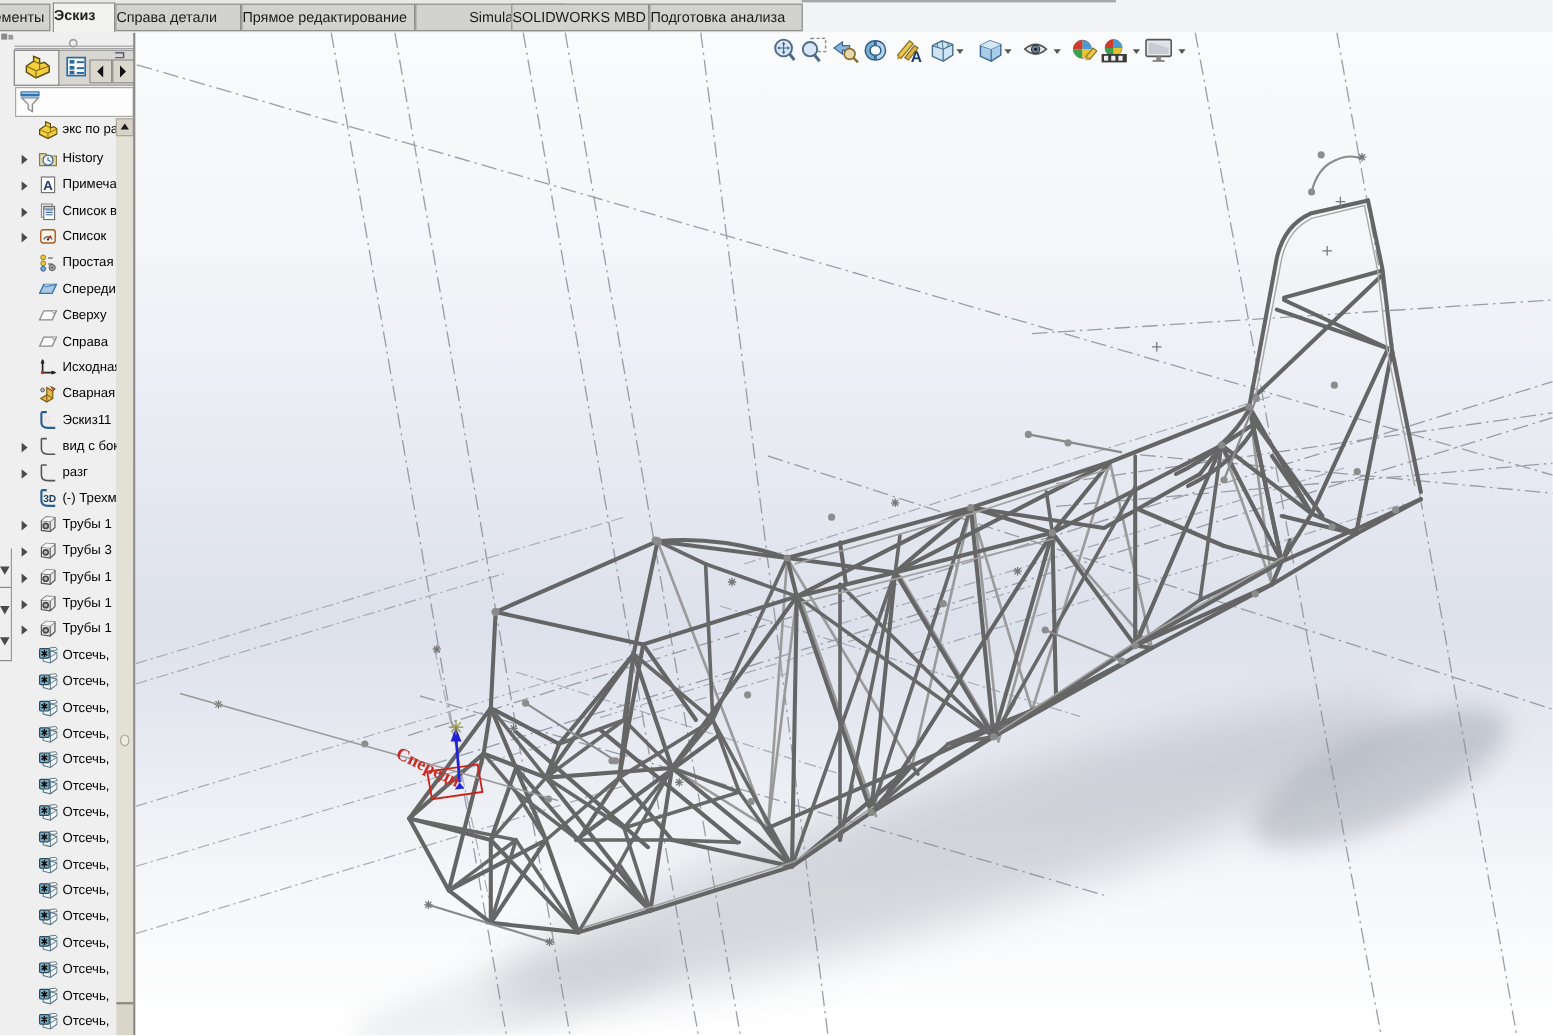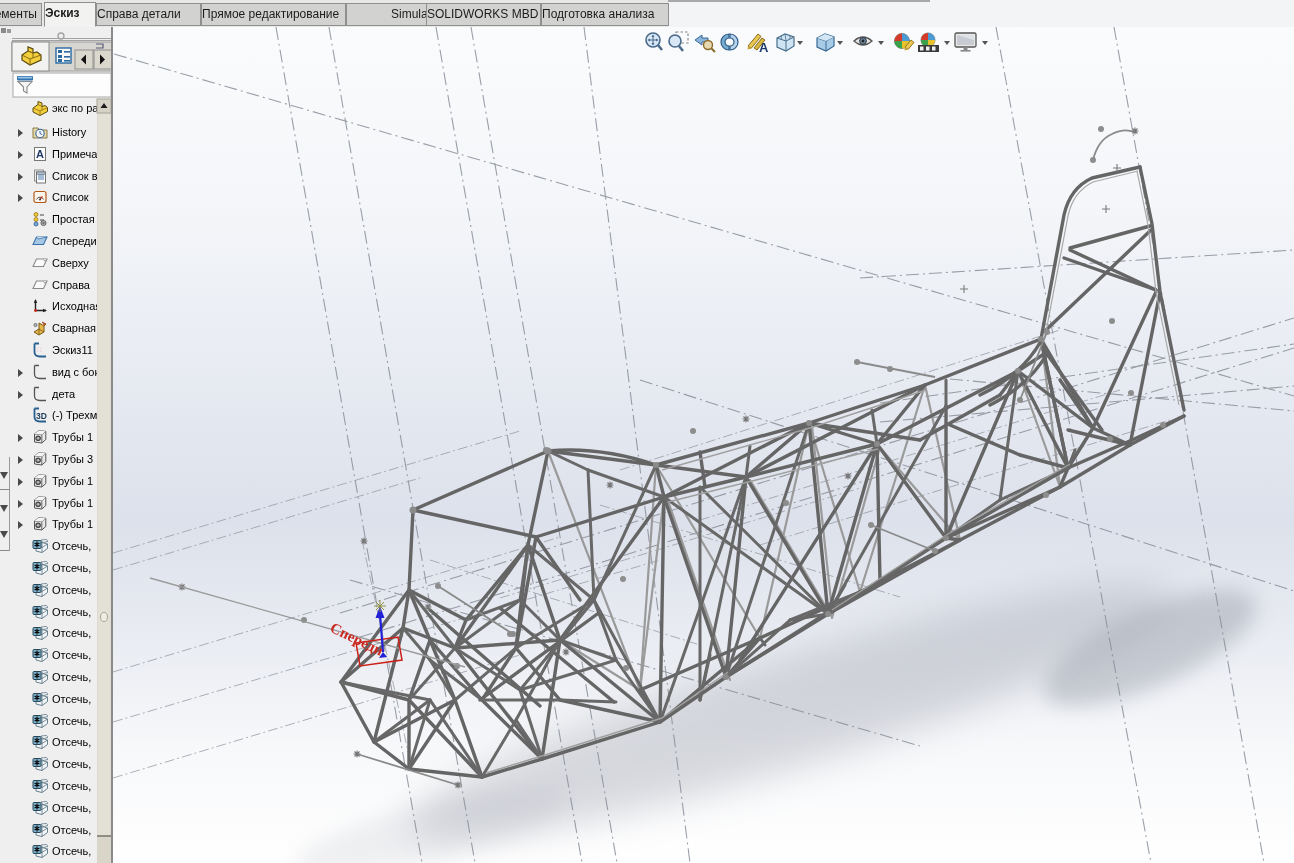--- a/index.html
+++ b/index.html
@@ -239,21 +239,21 @@
       <svg class="ic" width="16" height="16">
         <use href="#ic-sketch-g"></use>
       </svg>
       <span>вид с боку</span>
     </div>
 <div class="row" style="top:356.6px">
       <i class="arr" style="top:7px"></i>
       <svg class="ic" width="16" height="16">
         <use href="#ic-sketch-g"></use>
       </svg>
-      <span>дета</span>
+      <span>разг</span>
     </div>
 <div class="row" style="top:378.4px">
       <svg class="ic" width="16" height="16">
         <use href="#ic-3d"></use>
       </svg>
       <span>(-) Трехмерный</span>
     </div>
 <div class="row" style="top:400.2px">
       <i class="arr" style="top:7px"></i>
       <svg class="ic" width="16" height="16">

